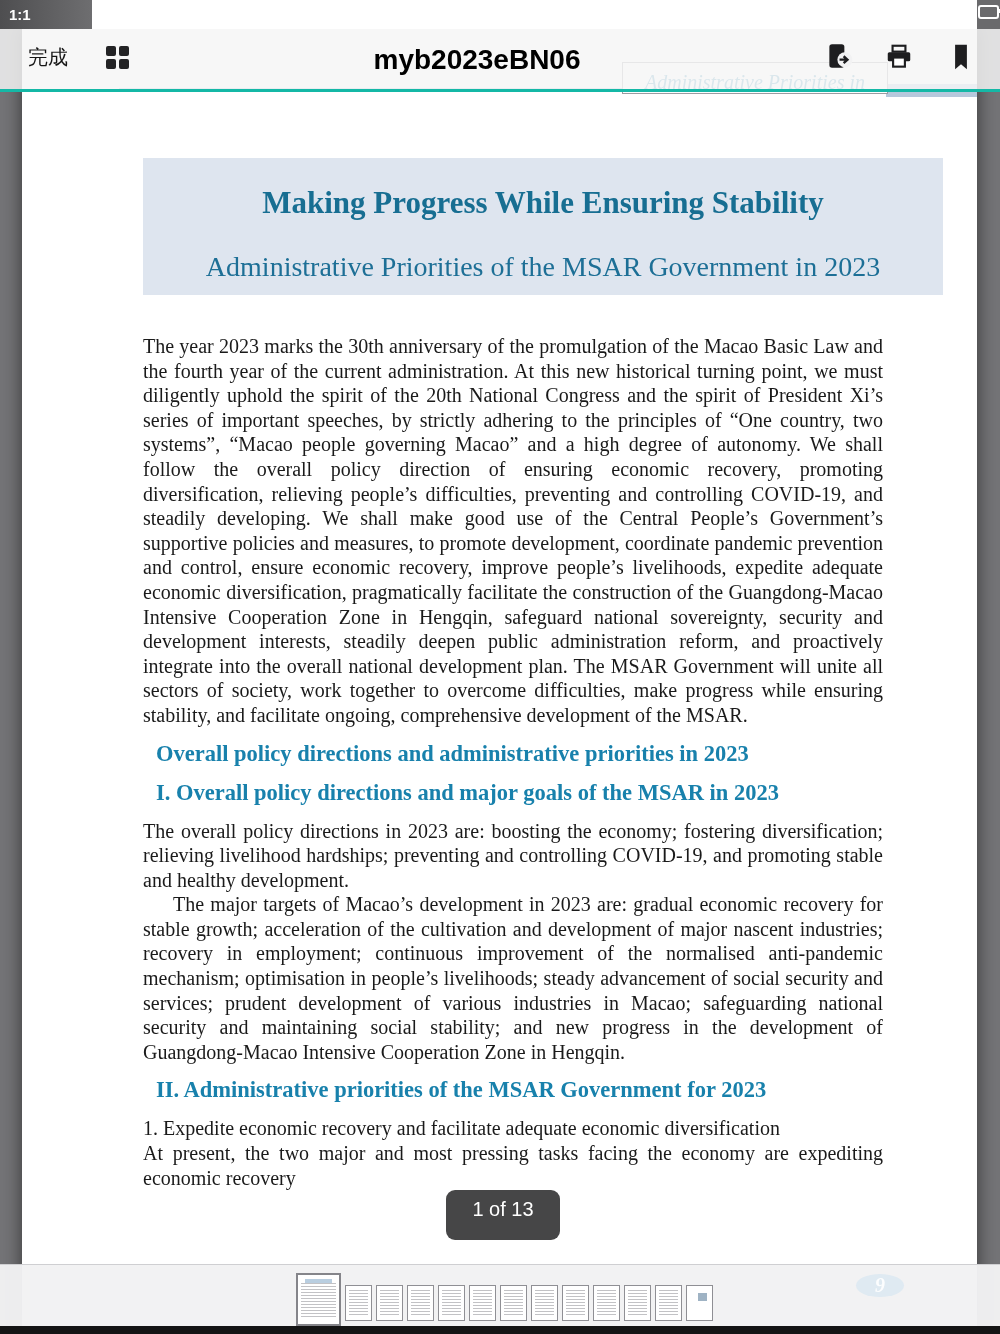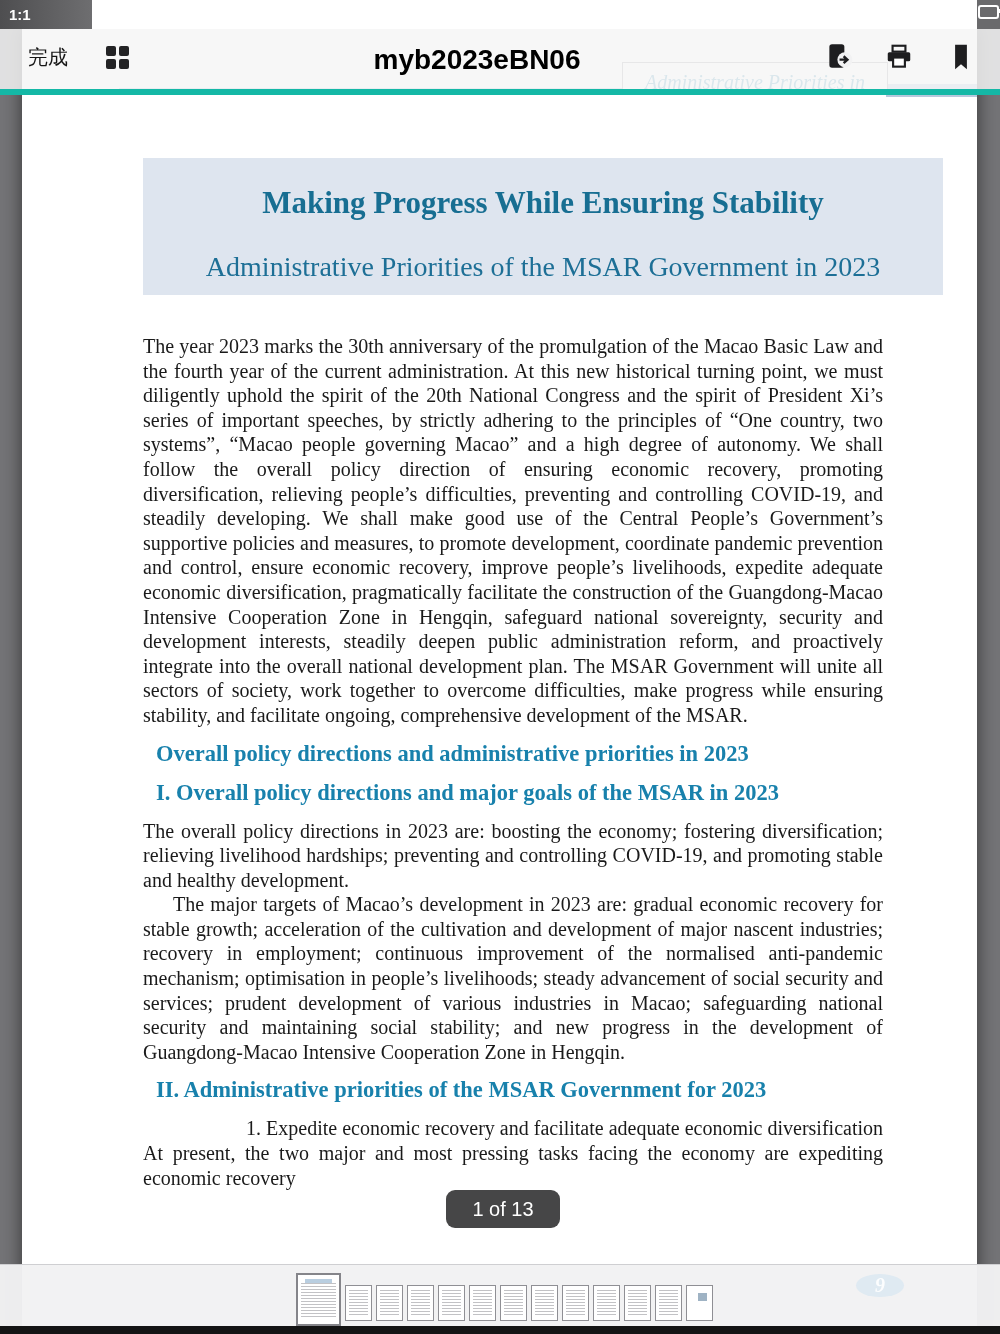--- a/index.html
+++ b/index.html
@@ -15,51 +15,51 @@
            border:1px solid #9b9ba1;box-sizing:border-box;text-align:center;overflow:hidden;}
   .hdr-tab span{display:block;padding-top:9px;line-height:20px;font-family:"Liberation Serif",serif;
            font-style:italic;font-size:20px;color:#4e9abc;}
   .title-block{position:absolute;left:121px;top:129px;width:800px;height:137px;background:#dee5ef;text-align:center;}
   .title-block .t1{padding-top:27px;font-family:"Liberation Serif",serif;font-weight:700;font-size:31px;color:#176e92;}
   .title-block .t2{margin-top:30px;font-family:"Liberation Serif",serif;font-size:28px;color:#1d6f96;}
 
   .content{position:absolute;left:121px;top:305px;width:740px;}
   .content p{margin:0;font-family:"Liberation Serif",serif;font-size:20px;line-height:24.6px;
              color:#1a1a1a;text-align:justify;}
-  .content p.noj{text-align:right;}
+  .content p.noj{text-align:left;}
   .content h3{margin:13px;font-family:"Liberation Serif",serif;font-size:22.5px;font-weight:700;color:#1881ac;}
   .indent{text-indent:30px;}
   .m1{margin-top:38px}.m2{margin-top:42px}.m3{margin-top:16px}.m4{margin-top:13px}
   .m5{margin-top:32px}.m6{margin-top:20px}.m7{margin-top:12px}
 
   
   .statusbar{position:absolute;left:0;top:0;width:1000px;height:29px;background:#fff;z-index:30;}
   .sb-left{position:absolute;left:0;top:0;width:92px;height:29px;box-sizing:border-box;
            background:linear-gradient(90deg,#4e4e50,#6e6e70);color:#fff;font-size:15px;font-weight:700;
            line-height:30px;padding-left:9px;overflow:hidden;}
   .sb-right{position:absolute;left:977px;top:0;width:23px;height:29px;background:#6a6a6c;}
   .battery{position:absolute;left:1px;top:5px;display:block;width:17px;height:10px;
            border:2px solid #fff;border-radius:3px;}
   .battery .nub{position:absolute;right:-5px;top:2px;width:3px;height:4px;background:#fff;border-radius:0 2px 2px 0;}
 
   
   .toolbar{position:absolute;left:0;top:29px;width:1000px;height:60px;background:rgba(245,245,246,.84);
-           border-bottom:6px solid #14b8a6;z-index:20;}
+           border-bottom:3px solid #14b8a6;z-index:20;}
   .toolbar button{background:none;border:none;padding:0;cursor:pointer;font-family:inherit;}
   .done{position:absolute;left:28px;top:15px;font-size:20px;color:#151515;}
   .grid-btn{position:absolute;left:106px;top:17px;}
   .grid-icon{display:grid;grid-template-columns:10px 10px;grid-template-rows:10px 10px;gap:3px;}
   .grid-icon i{background:#232325;border-radius:2px;}
   .nav-title{position:absolute;left:477px;top:15px;transform:translateX(-50%);font-size:28px;
              font-weight:600;color:#000;white-space:nowrap;}
   .tb-icon{position:absolute;top:12px;width:34px;height:34px;}
   .tb-export{left:822px;} .tb-print{left:882px;} .tb-bm{left:944px;}
 
   
-  .page-pill{position:absolute;left:446px;top:1190px;width:114px;height:38px;background:rgba(42,42,44,.87);
+  .page-pill{position:absolute;left:446px;top:1190px;width:114px;height:50px;background:rgba(42,42,44,.87);
              border-radius:9px;color:#fff;font-size:20px;line-height:38px;text-align:center;z-index:15;}
 
   
   .thumbbar{position:absolute;left:0;top:1264px;width:1000px;height:62px;background:rgba(242,242,243,.97);
             border-top:1px solid #cfcfd2;z-index:25;}
   .thumb-strip{position:absolute;left:296px;top:8px;display:flex;gap:4px;align-items:flex-start;}
   .thumb{position:relative;box-sizing:border-box;width:27px;height:36px;margin-top:12px;background:#fff;
          border:1px solid #8f8f94;cursor:pointer;}
   .thumb.sel{width:45px;height:53px;margin-top:0;border:2px solid #85858a;}
   .tlines{position:absolute;left:3px;right:3px;top:4px;bottom:4px;

